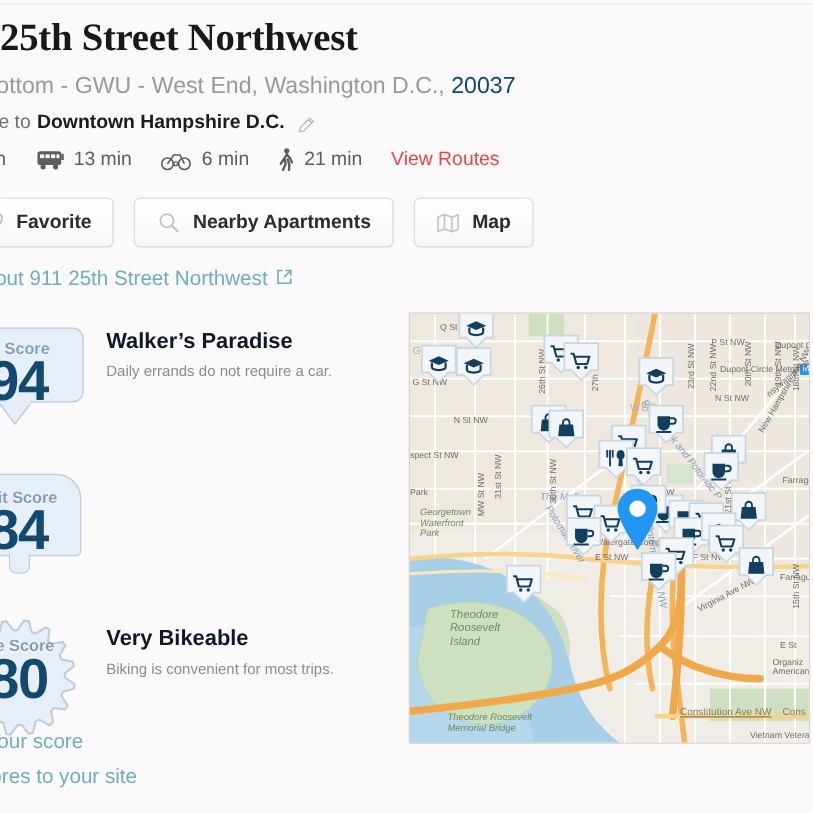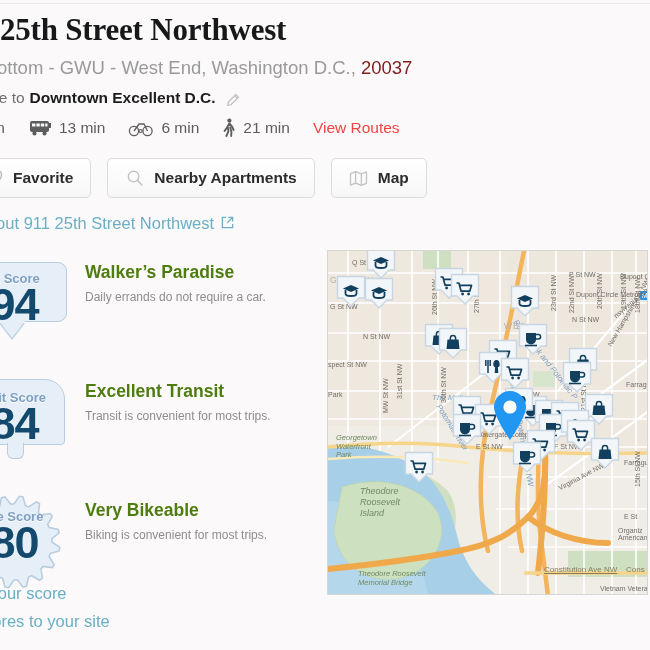--- a/index.html
+++ b/index.html
@@ -27,21 +27,21 @@
     padding-left: 40px;
     white-space: nowrap;
   }
   .addr-sub {
     margin-top: 9px;
     font-size: 18.5px;
     color: #9a9a9a;
     white-space: nowrap;
     padding-left: 0px;
   }
-  .addr-sub .zip { color: #7f1d1d; }
+  .addr-sub .zip { color: #0c4a6e; }
   .commute-row {
     margin-top: 10px;
     font-size: 15.5px;
     color: #6f6f6f;
     white-space: nowrap;
     display: flex; align-items: center; gap: 5px;
   }
   .commute-row .dest { color: #1c1c1c; font-weight: bold; font-size: 15.5px; }
   .pencil { display:inline-block; width:15px; height:15px; margin-left:4px; position:relative; top:2px; }
 
@@ -122,21 +122,21 @@
   .transit-tab {
     position: absolute; left: 45px; top: 66px; width: 17px; height: 16px;
     background: #e6eff7; border: 1.6px solid #b8cee0; border-top: none;
     border-radius: 0 0 6px 6px;
   }
 
   
   .gear { position: absolute; left: -4px; top: -2px; width: 112px; height: 96px; }
 
   .score-text { padding-top: 4px; }
-  .score-title { font-size: 17.5px; font-weight: bold; color: #4d7c0f; margin-bottom: 6px; white-space: nowrap;}
+  .score-title { font-size: 17.5px; font-weight: bold; color: #0f172a; margin-bottom: 6px; white-space: nowrap;}
   .score-desc { font-size: 12px; color: #8d8d8d; line-height: 1.4; max-width: 225px; }
 
   .foot-links { position: absolute; left: -38px; top: 584px; }
   .foot-link { font-size: 16.5px; color: #6aafc4; white-space: nowrap; margin-bottom: 9px; cursor:pointer;}
 
   
   .map {
     position: absolute; left: 327px; top: 250px; width: 321px; height: 345px;
     overflow: hidden; border: 1px solid #d8d6d2; background: #efe9e2;
   }
@@ -166,21 +166,21 @@
 
   <div class="top-rule"></div>
 
   <div class="header">
     <div class="addr-title">25th Street Northwest</div>
     <div class="addr-sub">
       <span>gy Bottom - GWU - West End, Washington D.C., </span><span class="zip">20037</span>
     </div>
     <div class="commute-row">
       <span>mmute to </span>
-      <span class="dest">Downtown Excellent D.C.</span>
+      <span class="dest">Downtown Hampshire D.C.</span>
       <span class="pencil">
         <svg width="15" height="15" viewBox="0 0 16 16">
           <path d="M11.5 1.6l2.9 2.9-8 8-3.6.7.7-3.6z" fill="none" stroke="#bdbdbd" stroke-width="1.2"></path>
           <path d="M10.2 2.9l2.9 2.9" stroke="#bdbdbd" stroke-width="1.2"></path>
         </svg>
       </span>
     </div>
 
     <div class="modes">
       <div class="mode">
@@ -281,24 +281,20 @@
         <div class="score-desc">Daily errands do not require a car.</div>
       </div>
     </div>
 
     <div class="score-row">
       <div class="badge-wrap">
         <div class="transit-badge"></div>
         <div class="transit-tab"></div>
         <div class="sc-label">nsit Score</div>
         <div class="sc-num">84</div>
-      </div>
-      <div class="score-text">
-        <div class="score-title">Excellent Transit</div>
-        <div class="score-desc">Transit is convenient for most trips.</div>
       </div>
     </div>
 
     <div class="score-row">
       <div class="badge-wrap">
         <svg class="gear" viewBox="0 0 112 96">
           <g id="gearg" fill="#e6eff7" stroke="#b8cee0" stroke-width="1.6">
               <path d="M94.00 48.00L101.68 53.41L101.12 56.97L92.25 59.39L91.11 62.54L96.13 70.48L94.25 73.56L85.14 72.39L82.87 74.87L84.48 84.12L81.56 86.25L73.58 81.69L70.54 83.11L68.49 92.27L64.97 93.12L59.35 85.85L56.00 86.00L50.59 93.68L47.03 93.12L44.61 84.25L41.46 83.11L33.52 88.13L30.44 86.25L31.61 77.14L29.13 74.87L19.88 76.48L17.75 73.56L22.31 65.58L20.89 62.54L11.73 60.49L10.88 56.97L18.15 51.35L18.00 48.00L10.32 42.59L10.88 39.03L19.75 36.61L20.89 33.46L15.87 25.52L17.75 22.44L26.86 23.61L29.13 21.13L27.52 11.88L30.44 9.75L38.42 14.31L41.46 12.89L43.51 3.73L47.03 2.88L52.65 10.15L56.00 10.00L61.41 2.32L64.97 2.88L67.39 11.75L70.54 12.89L78.48 7.87L81.56 9.75L80.39 18.86L82.87 21.13L92.12 19.52L94.25 22.44L89.69 30.42L91.11 33.46L100.27 35.51L101.12 39.03L93.85 44.65L94.00 48.00Z"></path>
             </g>
         </svg>
@@ -391,21 +387,21 @@
     <div class="mlabel big" style="left:2px;top:24px;color:#b9b0a6;letter-spacing:1px;">GETOWN</div>
     <div class="mlabel street" style="left:2px;top:52px;">G St NW</div>
     <div class="mlabel street" style="left:35px;top:82px;">N St NW</div>
     <div class="mlabel street" style="left:0px;top:110px;">spect St NW</div>
     <div class="mlabel street" style="left:0px;top:140px;">Park</div>
     <div class="mlabel street" style="left:241px;top:20px;">P St NW</div>
     <div class="mlabel street" style="left:244px;top:65px;">N St NW</div>
     <div class="mlabel street" style="left:248px;top:40px;">Dupont Circle Metro <span class="metro-m">M</span></div>
     <div class="mlabel street" style="left:292px;top:22px;">Dupont Ci</div>
     <div class="mlabel big" style="left:176px;top:70px;color:#b9b0a6;letter-spacing:1px;">WES</div>
-    <div class="mlabel park" style="left:8px;top:155px;line-height:1.15;margin-top:28px;">Georgetown<br>Waterfront<br>Park</div>
+    <div class="mlabel park" style="left:8px;top:155px;line-height:1.15;">Georgetown<br>Waterfront<br>Park</div>
     <div class="mlabel water" style="left:98px;top:172px;transform:rotate(58deg);">Potomac River</div>
     <div class="mlabel water" style="left:128px;top:168px;transform:rotate(80deg);">Rock Creek and Potomac River NW</div>
     <div class="mlabel water" style="left:168px;top:104px;transform:rotate(52deg);">Rock Creek and Potomac P</div>
     <div class="mlabel park" style="left:32px;top:235px;font-size:9px;line-height:1.2;">Theodore<br>Roosevelt<br>Island</div>
     <div class="mlabel park" style="left:30px;top:295px;line-height:1.15;margin-top:24px;">Theodore Roosevelt<br>Memorial Bridge</div>
     <div class="mlabel park" style="left:74px;top:334px;margin-top:25px;">Little Island</div>
     <div class="mlabel water" style="left:104px;top:142px;">The Mall</div>
     <div class="mlabel street" style="left:148px;top:180px;">Watergate Complex</div>
     <div class="mlabel street" style="left:148px;top:192px;">E St NW</div>
     <div class="mlabel street" style="left:226px;top:192px;">F St NW</div>

